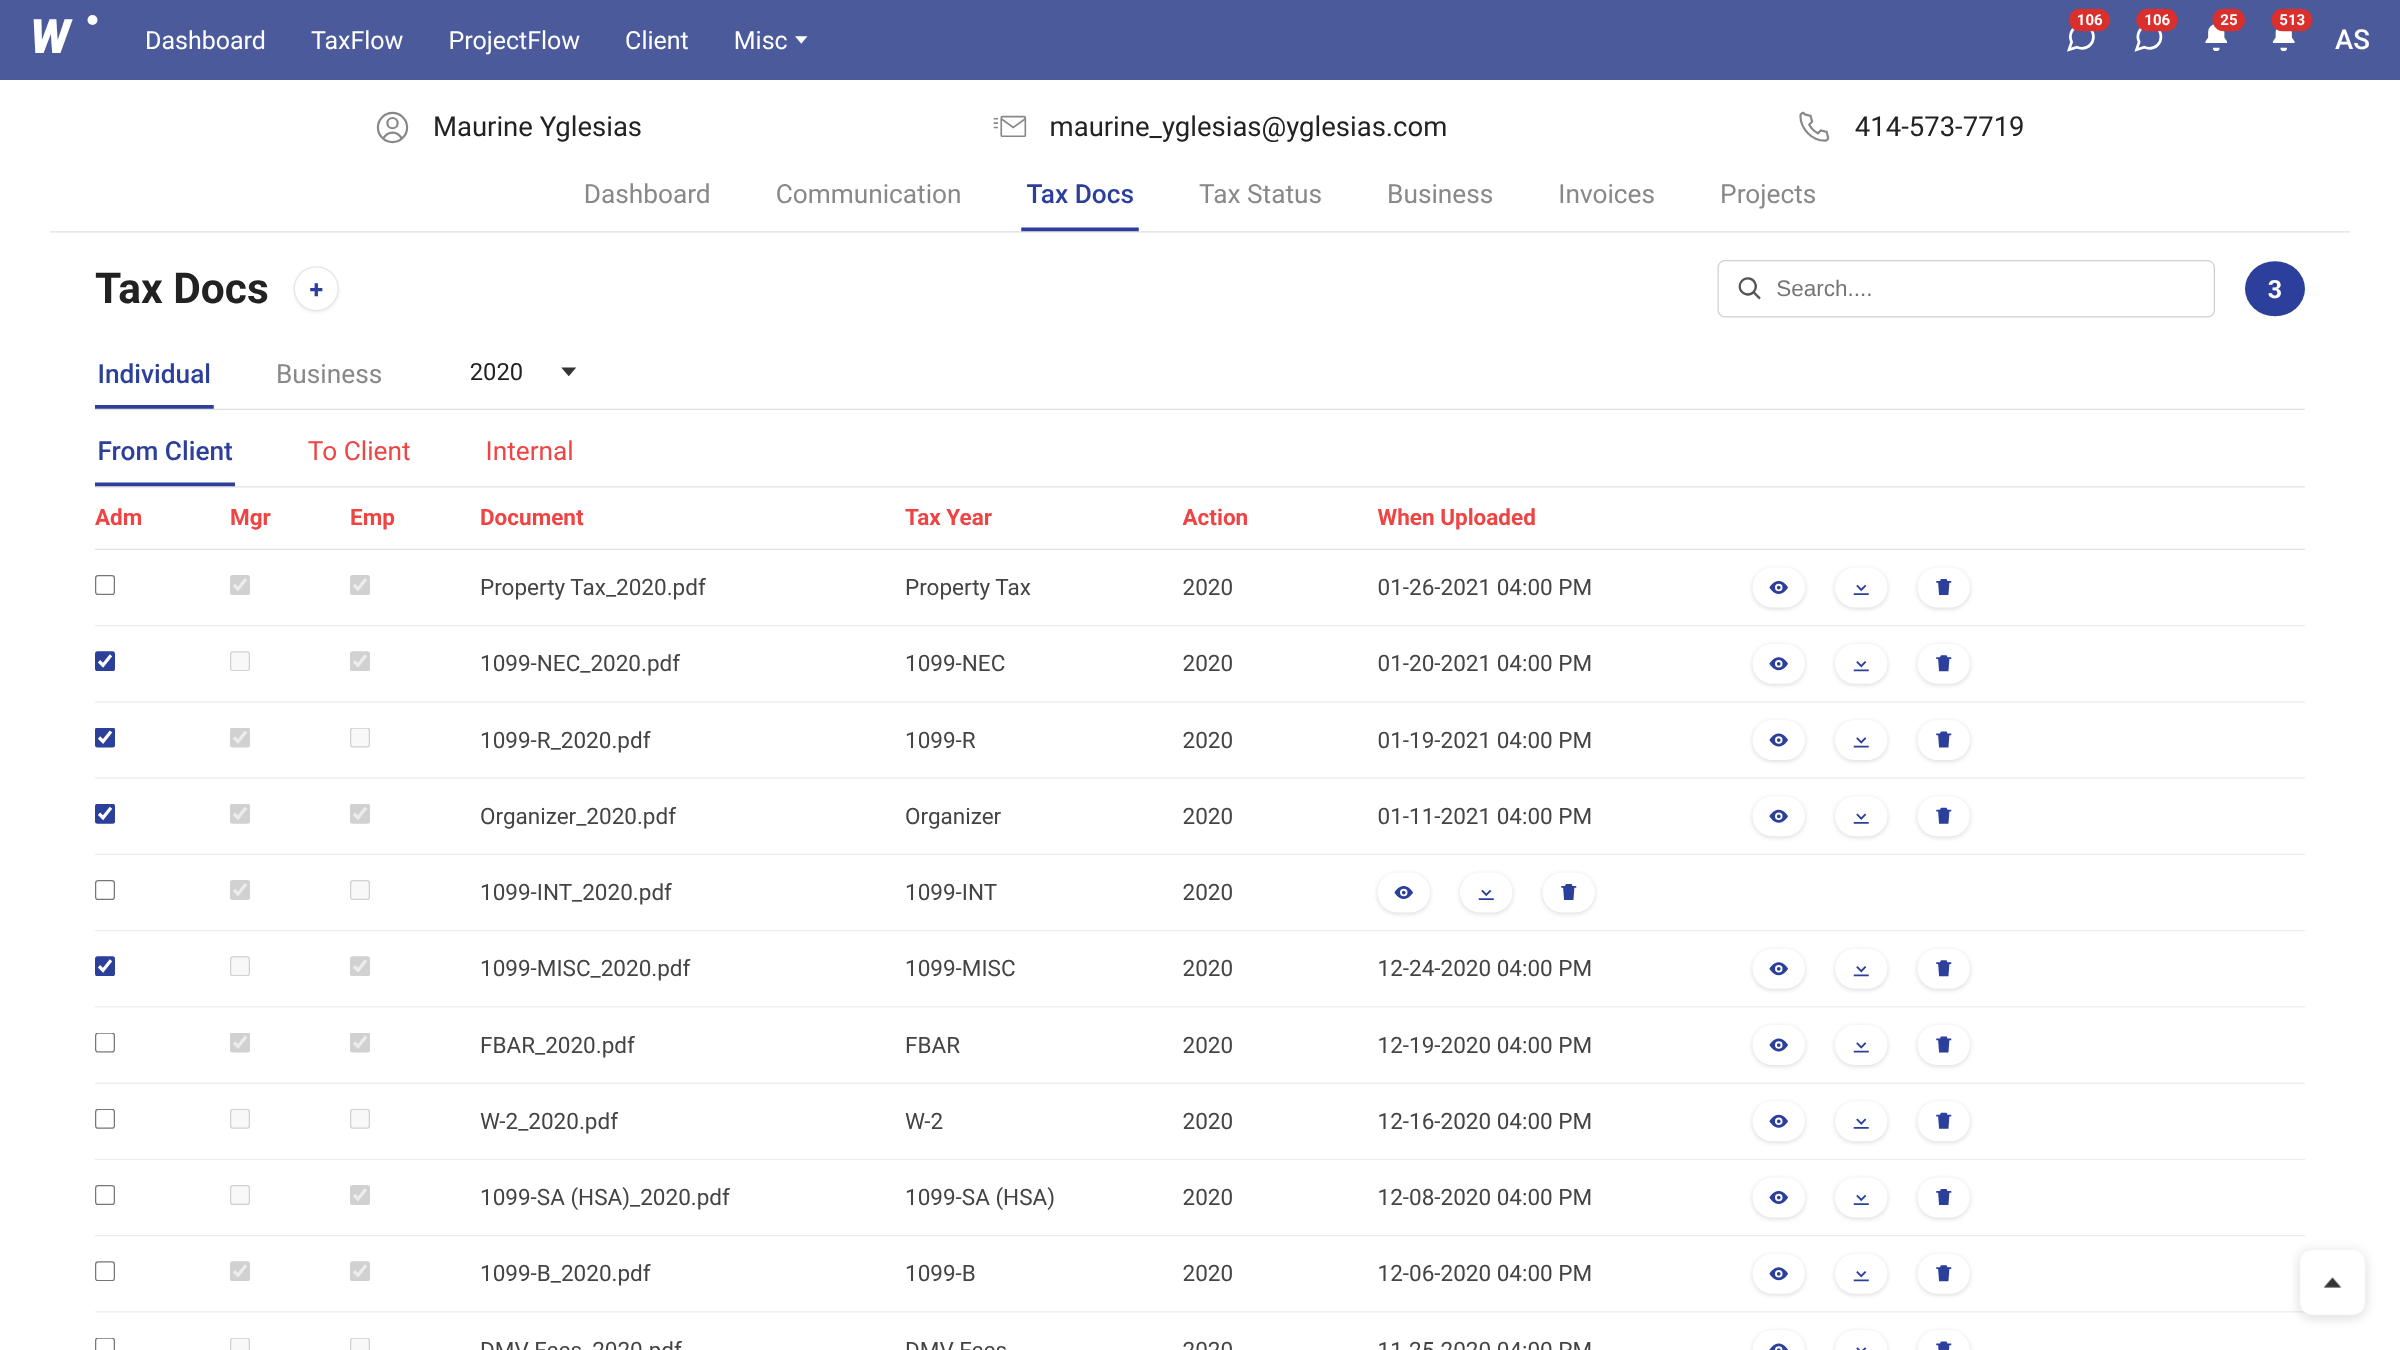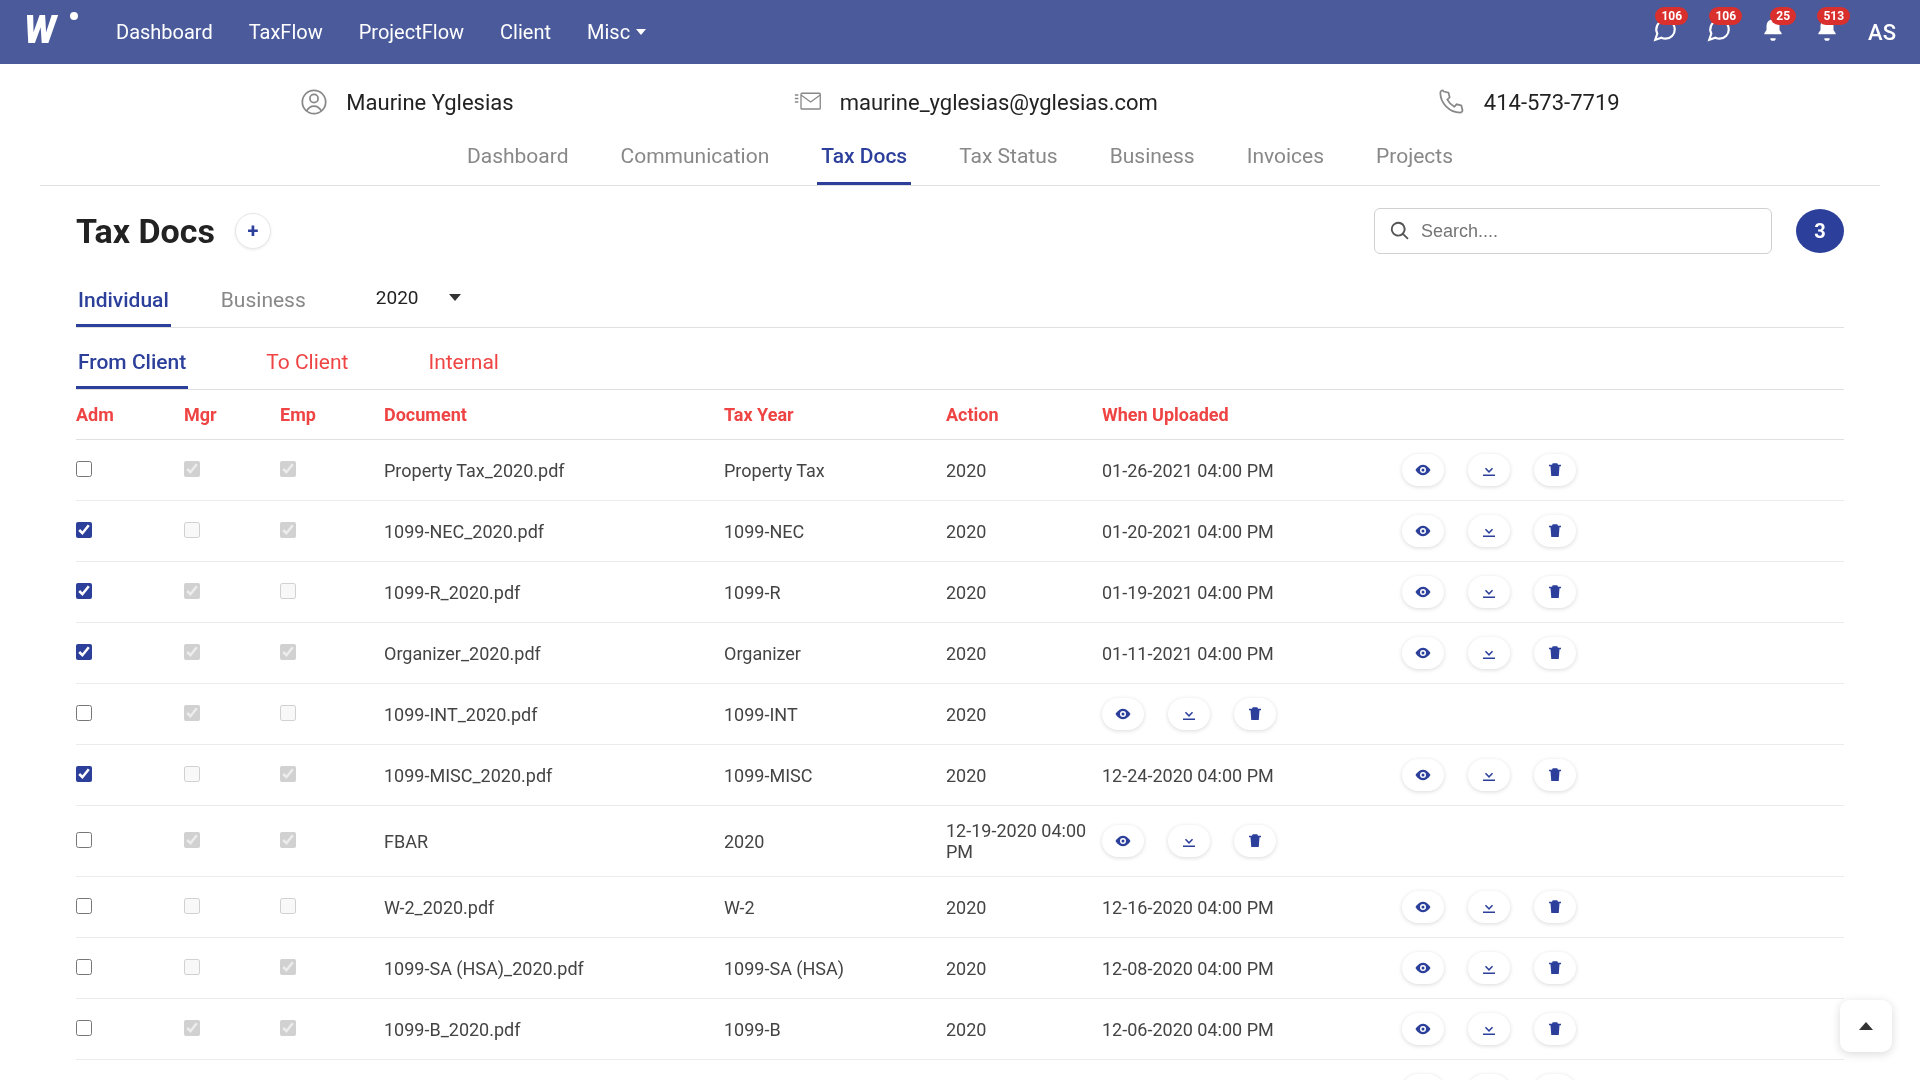--- a/index.html
+++ b/index.html
@@ -34,21 +34,21 @@
 .search-box svg { width: 22px; height: 22px; fill: #555; margin-right: 10px; }
 .search-box input { border: none; outline: none; font-size: 18px; flex: 1; color: #888; }
 .count-pill { width: 48px; height: 44px; border-radius: 50%; background: #2b3f9b; color: #fff; display: flex; align-items: center; justify-content: center; font-size: 20px; font-weight: 700; }
 
 .row-tabs1 { display: flex; align-items: center; gap: 48px; margin-top: 24px; border-bottom: 1px solid #e0e0e0; }
 .tab1 { padding: 10px 2px 12px; font-size: 21px; color: #888; cursor: pointer; border-bottom: 3px solid transparent; }
 .tab1.active { color: #2b3f9b; border-bottom-color: #2b3f9b; font-weight: 500; text-align: center; }
 .year-select { display: flex; align-items: center; gap: 30px; font-size: 19px; color: #222; cursor: pointer; padding-bottom: 10px; margin-left: 20px; }
 .year-select .chev { width: 0; height: 0; border-left: 6px solid transparent; border-right: 6px solid transparent; border-top: 7px solid #333; }
 
-.row-tabs2 { display: flex; gap: 76px; margin-top: 12px; border-bottom: 1px solid #e0e0e0; }
+.row-tabs2 { display: flex; gap: 56px; margin-top: 12px; border-bottom: 1px solid #e0e0e0; }
 .tab2 { padding: 10px 2px 12px; font-size: 21px; color: #ef4444; cursor: pointer; border-bottom: 3px solid transparent; }
 .tab2.active { color: #2b3f9b; border-bottom-color: #2b3f9b; font-weight: 500; }
 
 .grid { display: grid; grid-template-columns: 108px 96px 104px 340px 222px 156px 300px 1fr; align-items: center; }
 .thead { border-bottom: 1px solid #e0e0e0; }
 .thead .cell { font-size: 18px; font-weight: 700; color: #ef4444; padding: 14px 0; }
 .trow { border-bottom: 1px solid #ececec; }
 .trow .cell { padding: 14px 0; font-size: 18px; color: #444; }
 .cb { width: 16px; height: 16px; cursor: pointer; accent-color: #2b3f9b; }
 .actions { display: flex; gap: 24px; }
@@ -332,20 +332,21 @@
             <svg viewBox="0 0 24 24">
               <path d="M6 7h12l-1 13H7L6 7zm3-4h6l1 2h4v2H4V5h4l1-2z"></path>
             </svg>
           </div>
         </div>
       </div>
       <div class="grid trow">
         <div class="cell"><input type="checkbox" class="cb" style=""></div>
         <div class="cell"><input type="checkbox" class="cb" checked="" disabled="" style=""></div>
         <div class="cell"><input type="checkbox" class="cb" checked="" disabled="" style=""></div>
+        <div class="cell">FBAR_2020.pdf</div>
         <div class="cell">FBAR</div>
         <div class="cell">2020</div>
         <div class="cell">12-19-2020 04:00 PM</div>
         <div class="cell actions">
           <div class="act-btn">
             <svg viewBox="0 0 24 24">
               <path d="M12 5C6 5 2 12 2 12s4 7 10 7 10-7 10-7-4-7-10-7zm0 11a4 4 0 1 1 0-8 4 4 0 0 1 0 8zm0-6a2 2 0 1 0 0 4 2 2 0 0 0 0-4z"></path>
             </svg>
           </div>
           <div class="act-btn">

